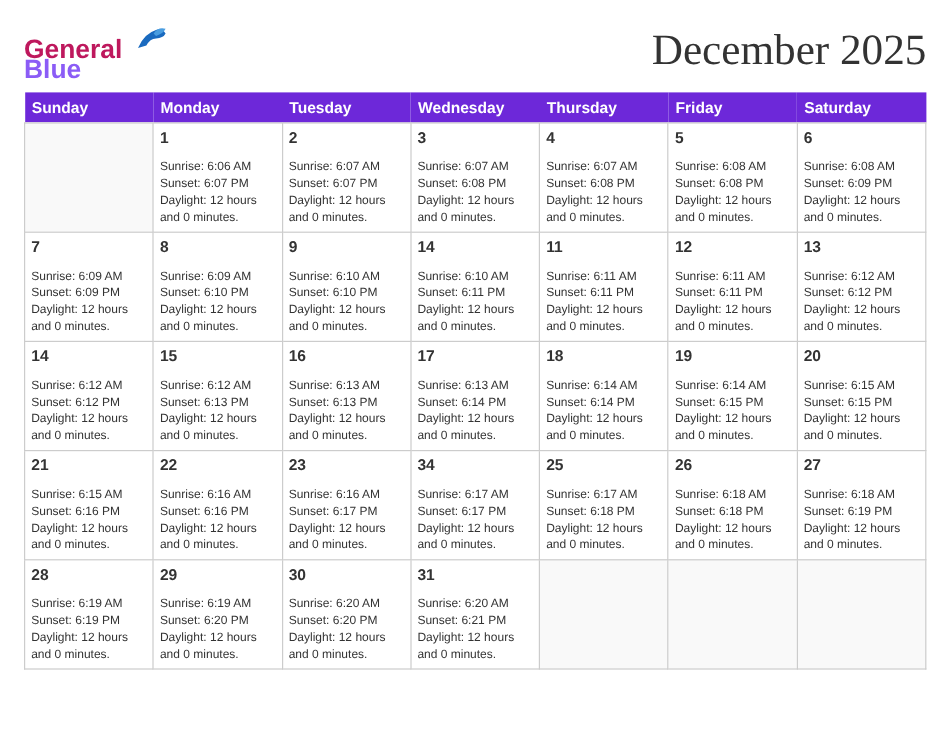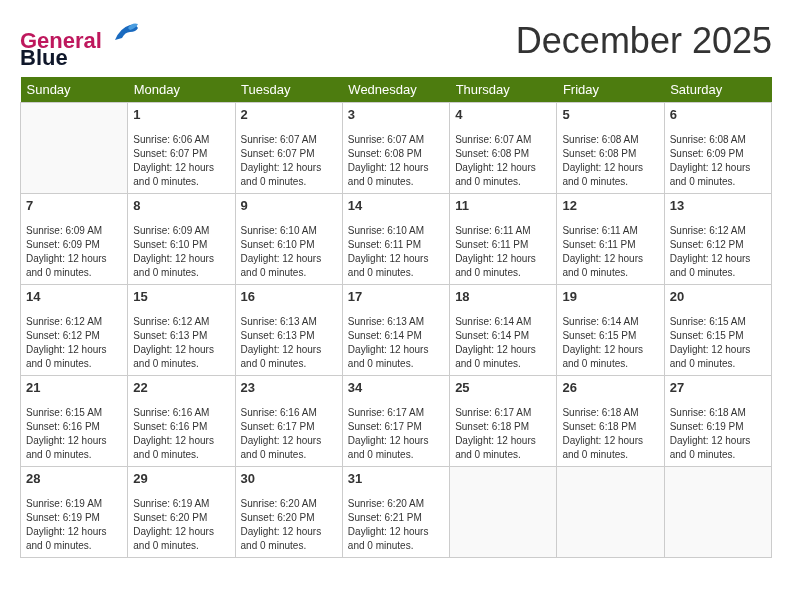--- a/index.html
+++ b/index.html
@@ -29,42 +29,43 @@
     .logo-text span {
       color: #be185d;
     }
     .logo-bird {
       width: 30px;
       height: 28px;
       margin-left: 2px;
     }
     .title-block {
       text-align: left;
+      font-family: Liberation Serif, serif;
     }
     .month-title {
       font-size: 36px;
       font-weight: normal;
       color: #333;
     }
     .subtitle {
       font-size: 15px;
       color: #555;
     }
     .calendar {
       width: 100%;
       border-collapse: collapse;
       font-size: 11px;
     }
     .calendar th {
-      background-color: #4d7c0f;
+      background-color: #6d28d9;
       color: #fff;
       text-align: left;
       padding: 5px 6px;
       font-size: 13px;
-      font-weight: normal;
+      font-weight: bold;
     }
     .calendar td {
       border: 1px solid #ccc;
       vertical-align: top;
       padding: 4px 5px;
       width: calc(100% / 7);
       min-height: 80px;
       color: #333;
     }
     .day-number {
@@ -89,21 +90,21 @@
 <div class="header">
   <div class="logo">
     <div>
       <div class="logo-text">
         <span>General</span>
         <svg class="logo-bird" viewBox="0 0 30 28" xmlns="http://www.w3.org/2000/svg">
           <path d="M5 20 Q10 8 20 5 Q25 3 28 8 Q26 12 20 12 Q15 12 12 18 Z" fill="#1a6abf"></path>
           <path d="M18 8 Q22 2 28 4 Q26 8 20 10 Z" fill="#4a9de0"></path>
         </svg>
       </div>
-      <div style="color:#0f172a; font-size:22px; font-weight:bold; line-height:0.8; margin-top:-4px;">Blue</div>
+      <div style="color:#8b5cf6; font-size:22px; font-weight:bold; line-height:0.8; margin-top:-4px;">Blue</div>
     </div>
   </div>
   <div class="title-block">
     <div class="month-title">December 2025</div>
   </div>
 </div>
 
 <table class="calendar">
   <thead>
     <tr>

